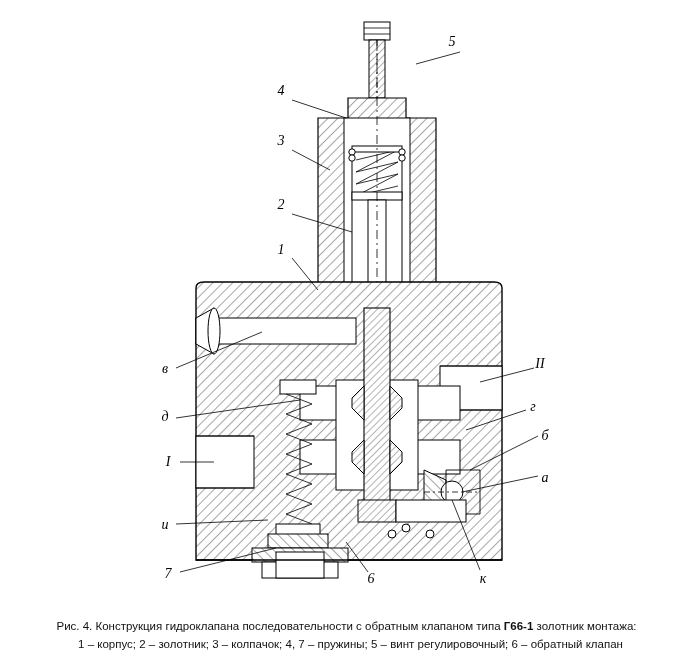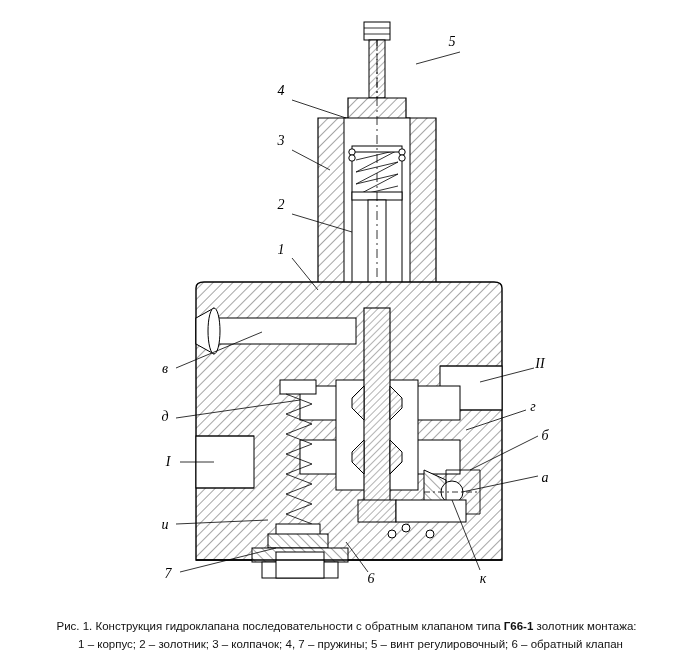--- a/index.html
+++ b/index.html
@@ -199,17 +199,17 @@
         <text class="lbl" x="545" y="482" text-anchor="middle">а</text>
         <text class="lbl" x="545" y="440" text-anchor="middle">б</text>
         <text class="lbl" x="533" y="411" text-anchor="middle">г</text>
         <text class="lbl" x="540" y="368" text-anchor="middle">II</text>
       </g>
 
     </g>
   </svg>
 
   <div class="caption">
-    <div class="line1"><span>Рис. 1. Конструкция гидроклапана последовательности с обратным клапаном типа </span><b>Г66-1</b><span> золотник монтажа:</span></div>
+    <div class="line1"><span>Рис. 4. Конструкция гидроклапана последовательности с обратным клапаном типа </span><b>Г66-1</b><span> золотник монтажа:</span></div>
     <div class="line2">1 – корпус; 2 – золотник; 3 – колпачок; 4, 7 – пружины; 5 – винт регулировочный; 6 – обратный клапан</div>
   </div>
 
 </div>
 
 </body></html>

